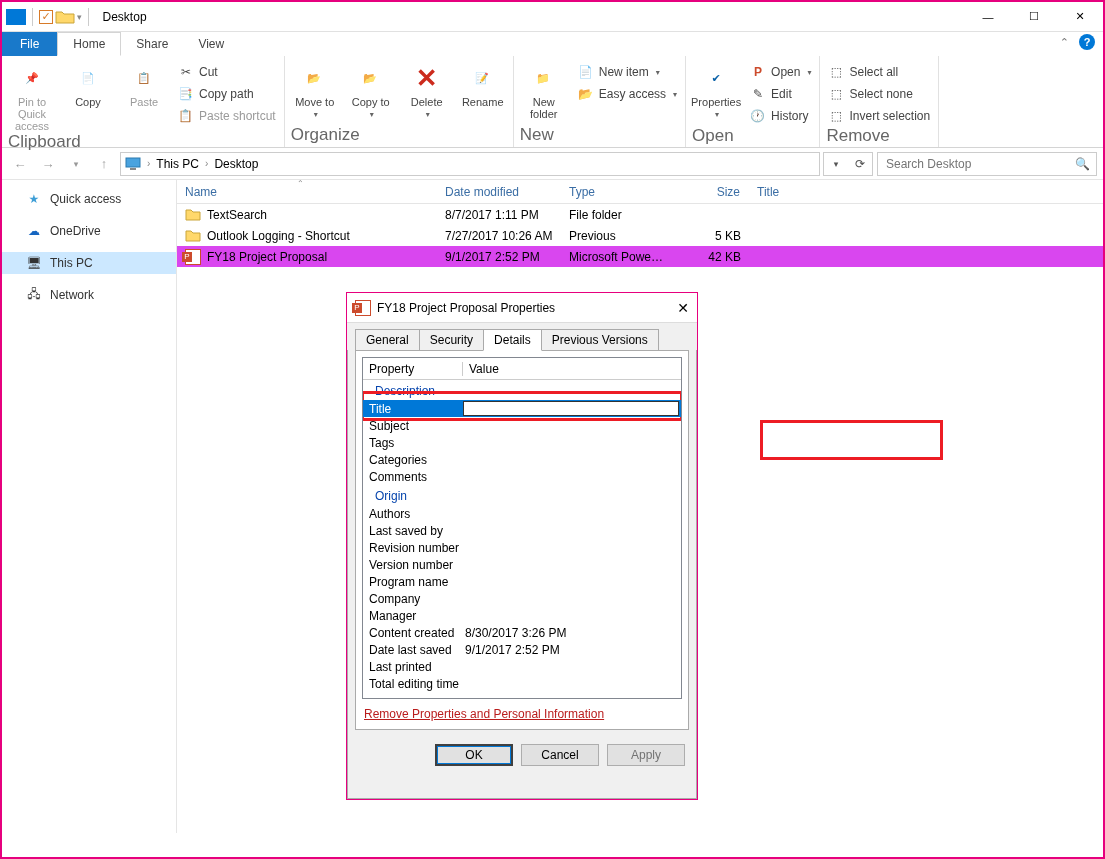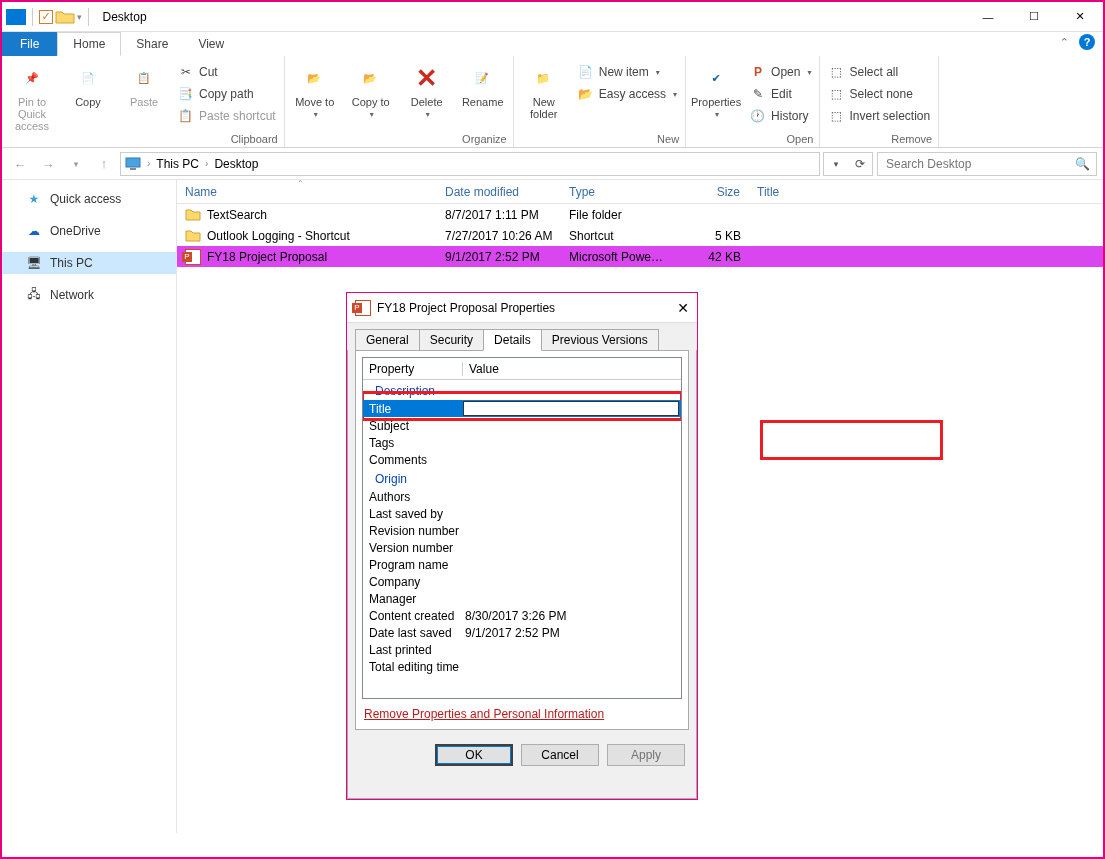--- a/index.html
+++ b/index.html
@@ -24,21 +24,21 @@
 .tabs .tab { padding:0 15px; height:24px; display:flex; align-items:center; color:#444; font-size:12px;}
 .tabs .tab.active { border:1px solid #d4d4d4; border-bottom:1px solid #fff; background:#fff;}
 .tabs .help { position:absolute; right:8px; top:2px; display:flex; gap:10px; align-items:center;}
 .tabs .chev { color:#777; font-size:11px;}
 .tabs .helpicon { width:16px; height:16px; border-radius:50%; background:#0078d7; color:#fff; display:flex; align-items:center; justify-content:center; font-size:11px; font-weight:bold;}
 
 
 .ribbon { height:92px; display:flex; border-bottom:1px solid #d4d4d4; background:#fff;}
 .group { border-right:1px solid #e1e1e1; display:flex; flex-direction:column; padding:2px 6px 0 6px;}
 .group .row { display:flex; align-items:flex-start; gap:8px; flex:1;}
-.group .label { text-align:right; color:#666; font-size:11px; padding-bottom:2px;}
+.group .label { text-align:left; color:#666; font-size:17px; padding-bottom:2px;}
 .bigbtn { display:flex; flex-direction:column; align-items:center; justify-content:flex-start; width:48px; text-align:center; font-size:11px; color:#444; gap:2px; padding-top:4px;}
 .bigbtn .ic { width:32px; height:32px; display:flex; align-items:center; justify-content:center;}
 .bigbtn.dim { color:#9a9a9a; }
 .smallcol { display:flex; flex-direction:column; gap:2px; padding-top:4px;}
 .smallbtn { display:flex; align-items:center; gap:5px; font-size:12px; color:#444; height:20px; padding:0 2px;}
 .smallbtn .sic { width:16px; height:16px; display:flex; align-items:center; justify-content:center;}
 .smallbtn.dim { color:#9a9a9a;}
 .dd::after { content:"▾"; font-size:8px; margin-left:2px; color:#666;}
 
 
@@ -338,21 +338,21 @@
             <div class="cell c-title"></div>
           </div>
           <div class="filerow">
             <div class="c-name-cell">
               <svg class="fic" viewBox="0 0 16 14">
                 <path class="folder-svg" d="M1 2h5l2 2h7v8H1z"></path>
               </svg>
               <span>Outlook Logging - Shortcut</span>
             </div>
             <div class="cell c-date">7/27/2017 10:26 AM</div>
-            <div class="cell c-type">Shortcut</div>
+            <div class="cell c-type">Previous</div>
             <div class="cell c-size c-size-cell">5 KB</div>
             <div class="cell c-title"></div>
           </div>
           <div class="filerow sel">
             <div class="c-name-cell">
               <span class="fic ppt"></span>
               <span>FY18 Project Proposal</span>
             </div>
             <div class="cell c-date">9/1/2017 2:52 PM</div>
             <div class="cell c-type">Microsoft PowerP...</div>
@@ -393,20 +393,24 @@
             </div>
             <div class="pg-row">
               <div class="p1">Subject</div>
               <div class="p2"></div>
             </div>
             <div class="pg-row">
               <div class="p1">Tags</div>
               <div class="p2"></div>
             </div>
             <div class="pg-row">
+              <div class="p1">Categories</div>
+              <div class="p2"></div>
+            </div>
+            <div class="pg-row">
               <div class="p1">Comments</div>
               <div class="p2"></div>
             </div>
           </div>
         <div class="pg-group">Origin</div>
         <div id="origin-rows">
             <div class="pg-row">
               <div class="p1">Authors</div>
               <div class="p2"></div>
             </div>

